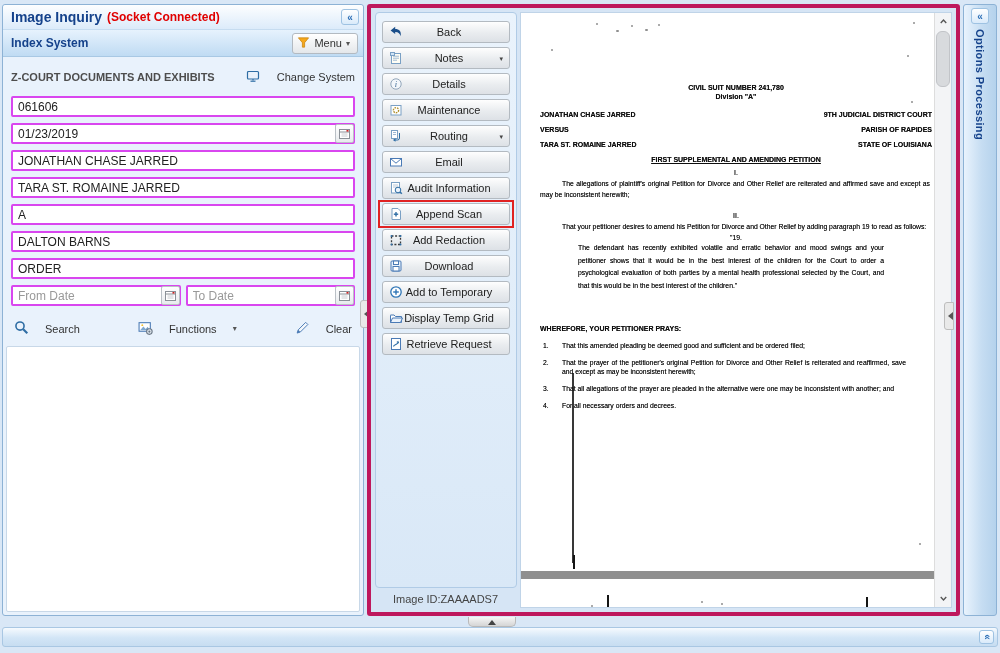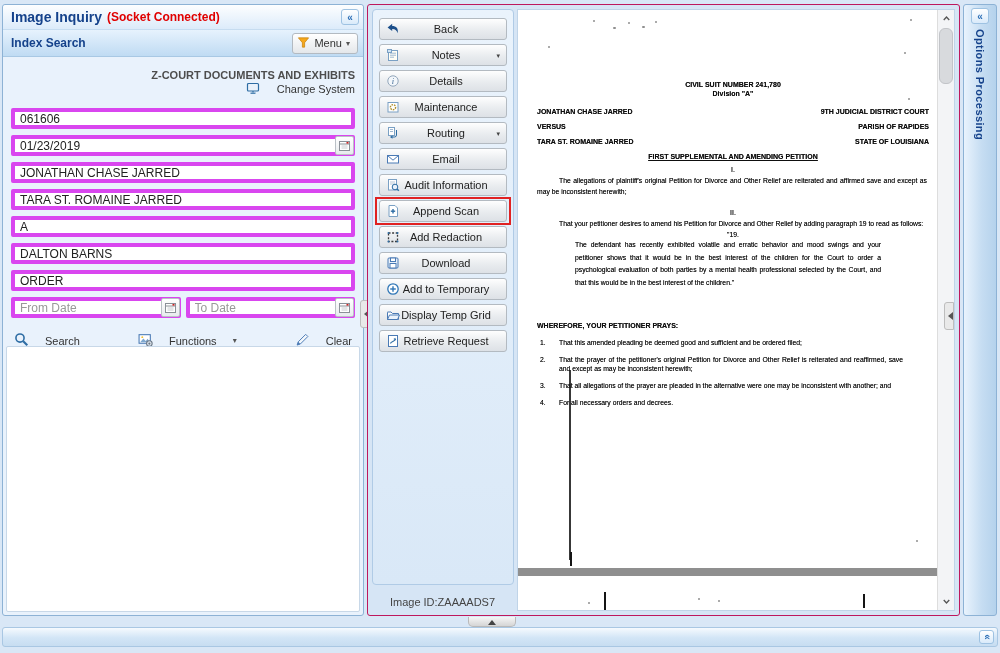--- a/index.html
+++ b/index.html
@@ -18,25 +18,25 @@
     background:linear-gradient(#fdfeff,#dcebfa);border-bottom:1px solid #c6dcf0;border-radius:3px 3px 0 0;}
   .panel-header .ttl{color:#15428b;font-weight:bold;font-size:14px;}
   .panel-header .status{color:#e00000;font-weight:bold;font-size:12px;margin-left:5px;flex:1;}
   .index-bar{height:26px;display:flex;align-items:center;padding:0 5px 0 8px;
     background:linear-gradient(#e6f2fd,#bfdbf3);border-bottom:1px solid #a8c8e4;}
   .index-bar .ttl{color:#15428b;font-weight:bold;font-size:12px;flex:1;}
   .menu-btn{display:flex;align-items:center;gap:4px;height:21px;padding:0 7px 0 4px;border:1px solid #b3bac1;
     border-radius:3px;background:linear-gradient(#ffffff,#e4e7ea);font-size:11px;color:#333;cursor:pointer;}
   .menu-caret{font-size:8px;color:#555;}
   .panel-body{padding:11px 8px 0;}
-  .system-row{display:flex;align-items:flex-end;margin:1px 0 11px;flex-direction:column;}
+  .system-row{display:flex;align-items:center;margin:1px 0 11px;}
   .sys-label{font-weight:bold;color:#4d4d4d;font-size:11px;flex:1;}
   .change-system{display:flex;align-items:center;gap:17px;font-size:11px;color:#333;cursor:pointer;}
   .input-wrap{position:relative;margin-bottom:6px;}
-  .input-wrap input{width:100%;height:21px;box-sizing:border-box;border:4px solid #d946ef;border-radius:2px;
+  .input-wrap input{width:100%;height:21px;box-sizing:border-box;border:2px solid #d946ef;border-radius:2px;
     padding:0 22px 0 5px;font:12px "Liberation Sans",sans-serif;color:#222;background:#fff;}
   .input-wrap input.noicon{padding-right:5px;}
   .input-wrap input::placeholder{color:#999;}
   .cal-btn{position:absolute;right:1px;top:1px;width:19px;height:19px;border:1px solid #bac0c6;
     background:linear-gradient(#ffffff,#e8ebee);border-radius:2px;padding:0;display:flex;align-items:center;
     justify-content:center;cursor:pointer;}
   .dates-row{display:flex;gap:5px;}
   .dates-row .input-wrap{flex:1;}
   .actions{display:flex;align-items:center;justify-content:space-between;padding:8px 3px 0;}
   .action{display:flex;align-items:center;gap:16px;font-size:11px;color:#333;cursor:pointer;}
@@ -44,21 +44,21 @@
     border:1px solid #c8d8e8;border-radius:2px;}
 
   
   .split{position:absolute;width:8px;height:26px;background:#e9e9e9;border:1px solid #bdbdbd;
     display:flex;align-items:center;justify-content:center;cursor:pointer;}
   .split-l{left:360px;top:300px;border-radius:3px 0 0 3px;}
   .split-r{left:944px;top:302px;border-radius:3px 0 0 3px;}
   .tri-left{width:0;height:0;border:4px solid transparent;border-right:5px solid #555;margin-right:2px;}
 
   
-  .center-group{position:absolute;left:367px;top:4px;width:593px;height:612px;border:1px solid #be185d;
+  .center-group{position:absolute;left:367px;top:4px;width:593px;height:612px;border:4px solid #be185d;
     border-radius:3px;background:#d6e5f5;box-sizing:border-box;display:flex;}
   .toolbar-col{width:149px;position:relative;padding:4px 3px 4px 4px;box-sizing:border-box;}
   .toolbar-inner{height:576px;border:1px solid #b0cbe6;border-radius:4px;
     background:linear-gradient(#eaf3fc,#d9e8f7);padding:4px 0 0;box-sizing:border-box;}
   .tb-row{margin:4px 6px;position:relative;height:22px;}
   .tb-btn{width:100%;height:22px;display:flex;align-items:center;border:1px solid #b3bac1;border-radius:3px;
     background:linear-gradient(#fefefe,#e9ecef 55%,#dde1e6);font-size:11px;color:#222;padding:0 4px;
     box-sizing:border-box;position:relative;cursor:pointer;}
   .tb-icon{width:17px;display:flex;justify-content:center;position:relative;z-index:1;}
   .tb-label{position:absolute;left:14px;right:8px;text-align:center;}
@@ -116,21 +116,21 @@
 
 <div class="app">
 
   <div class="left-panel">
     <div class="panel-header">
       <span class="ttl">Image Inquiry</span>
       <span class="status">(Socket Connected)</span>
       <button class="sq-btn">«</button>
     </div>
     <div class="index-bar">
-      <span class="ttl">Index Search</span>
+      <span class="ttl">Index System</span>
       <button class="menu-btn">
         <span>
           <svg width="13" height="13" viewBox="0 0 14 14">
               <path d="M1.5 2 h11 l-4.3 5.2 v4.8 h-2.4 v-4.8 Z" fill="#f6a81c" stroke="#c9820e" stroke-width=".8"></path>
             </svg>
         </span>
         <span>Menu</span>
         <span class="menu-caret">▾</span>
       </button>
     </div>

